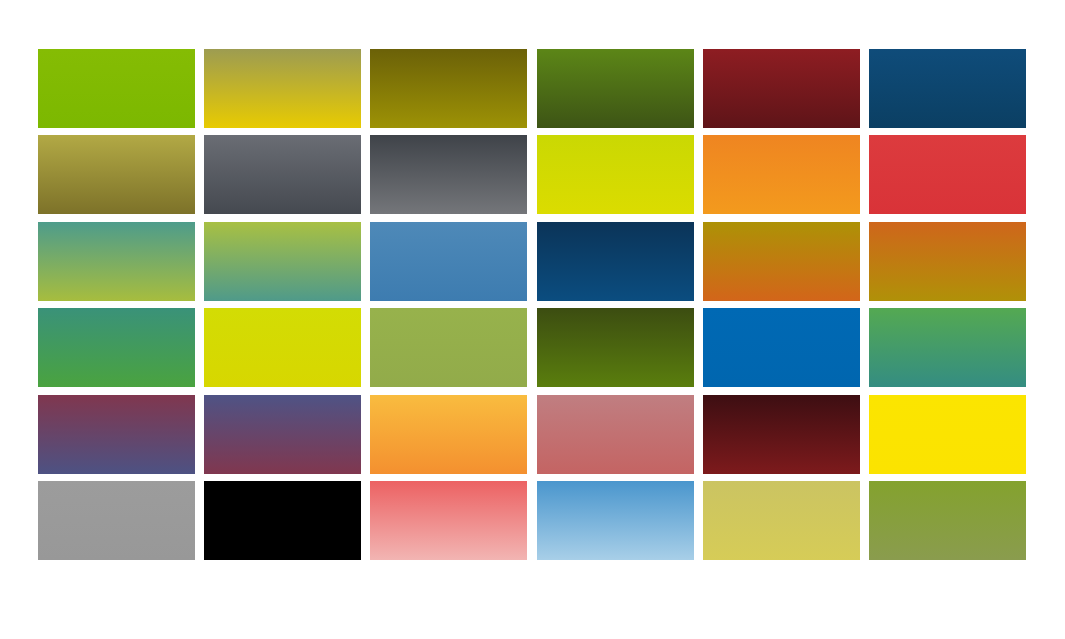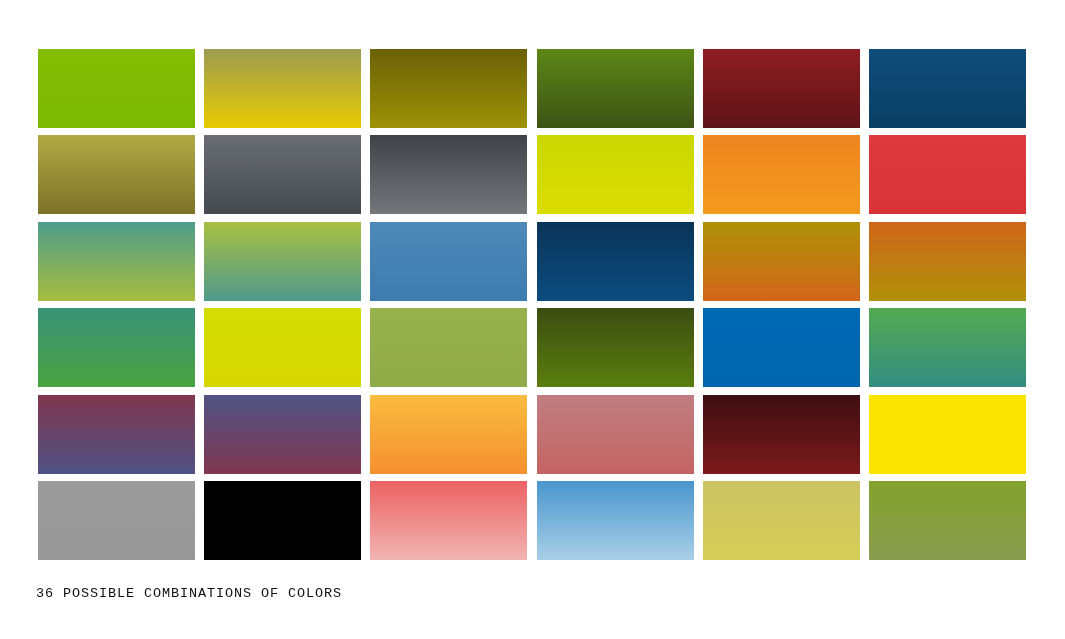--- a/index.html
+++ b/index.html
@@ -92,15 +92,14 @@
       <div class="swatch" style="background: linear-gradient(rgb(61, 14, 18) 0%, rgb(125, 26, 28) 100%);"></div>
       <div class="swatch" style="background: linear-gradient(rgb(251, 229, 0) 0%, rgb(251, 227, 0) 100%);"></div>
       <div class="swatch" style="background: linear-gradient(rgb(156, 156, 156) 0%, rgb(152, 152, 152) 100%);"></div>
       <div class="swatch" style="background: rgb(0, 0, 0);"></div>
       <div class="swatch" style="background: linear-gradient(rgb(236, 98, 99) 0%, rgb(242, 181, 179) 100%);"></div>
       <div class="swatch" style="background: linear-gradient(rgb(74, 150, 205) 0%, rgb(168, 207, 232) 100%);"></div>
       <div class="swatch" style="background: linear-gradient(rgb(203, 196, 98) 0%, rgb(214, 204, 87) 100%);"></div>
       <div class="swatch" style="background: linear-gradient(rgb(132, 162, 46) 0%, rgb(138, 156, 78) 100%);"></div>
     </div>
 
-  <div id="caption">36 POSSIBLE COMBINATIONS OF COLORS</div>
 
 </div>
 
 </body></html>

